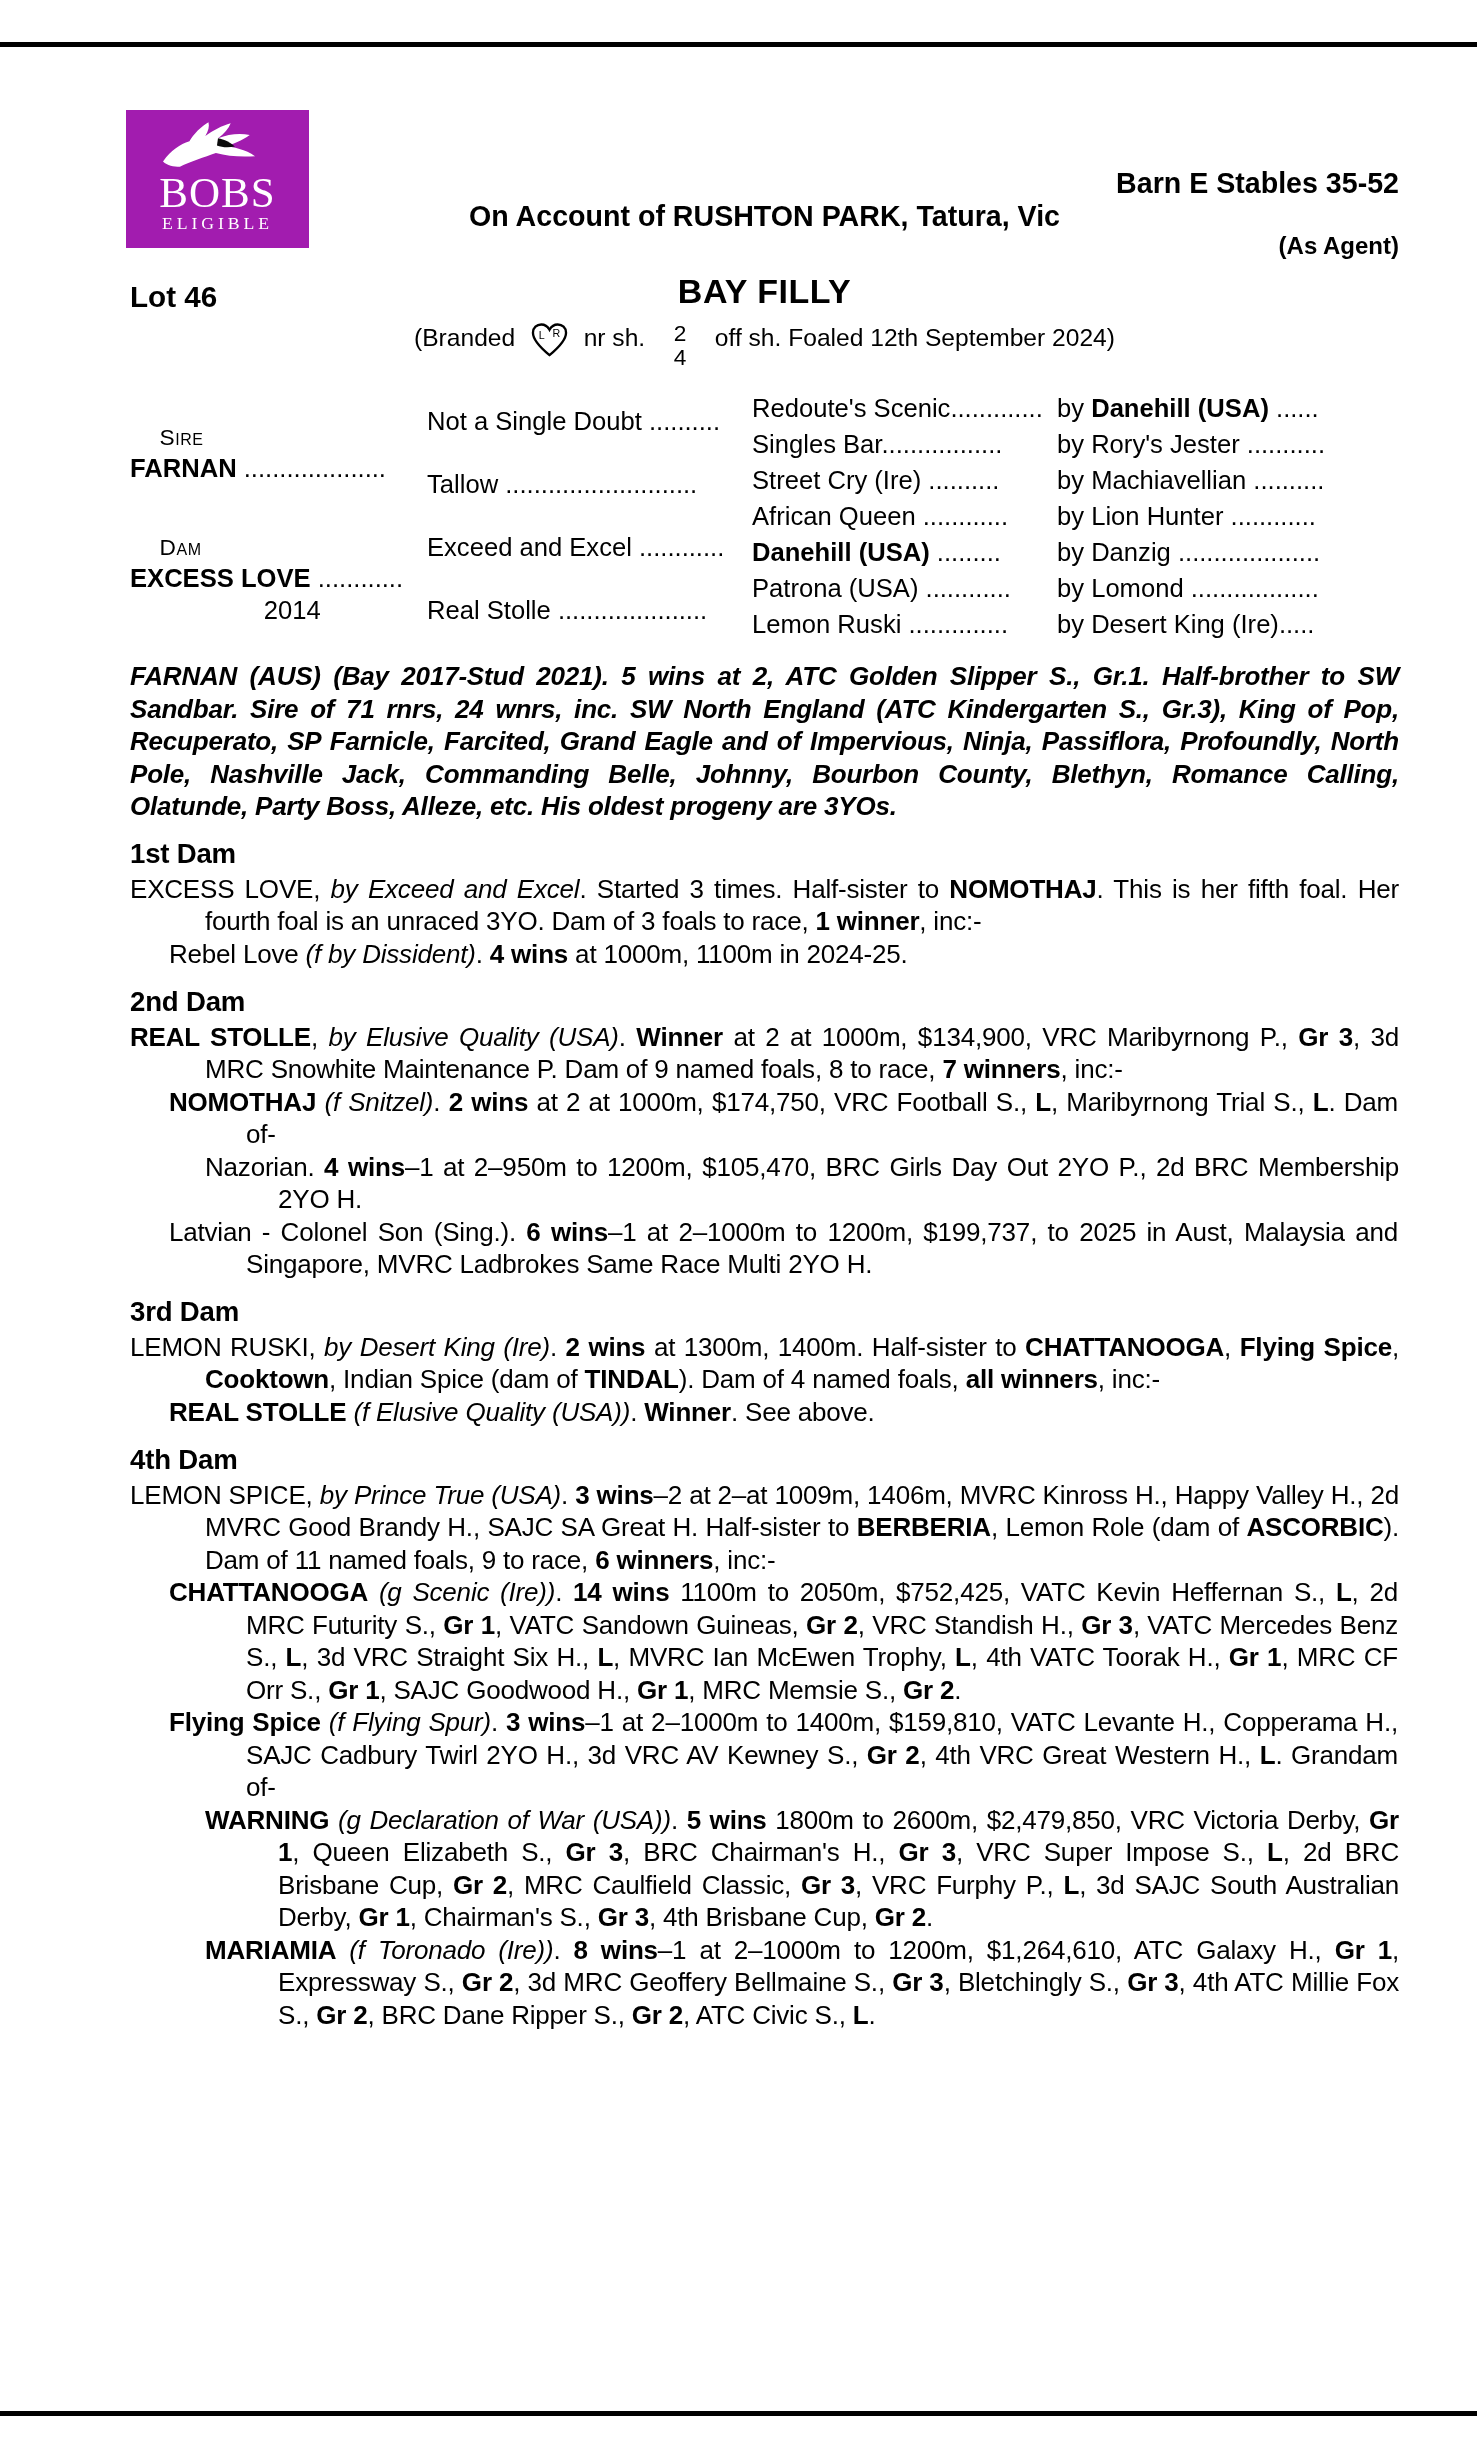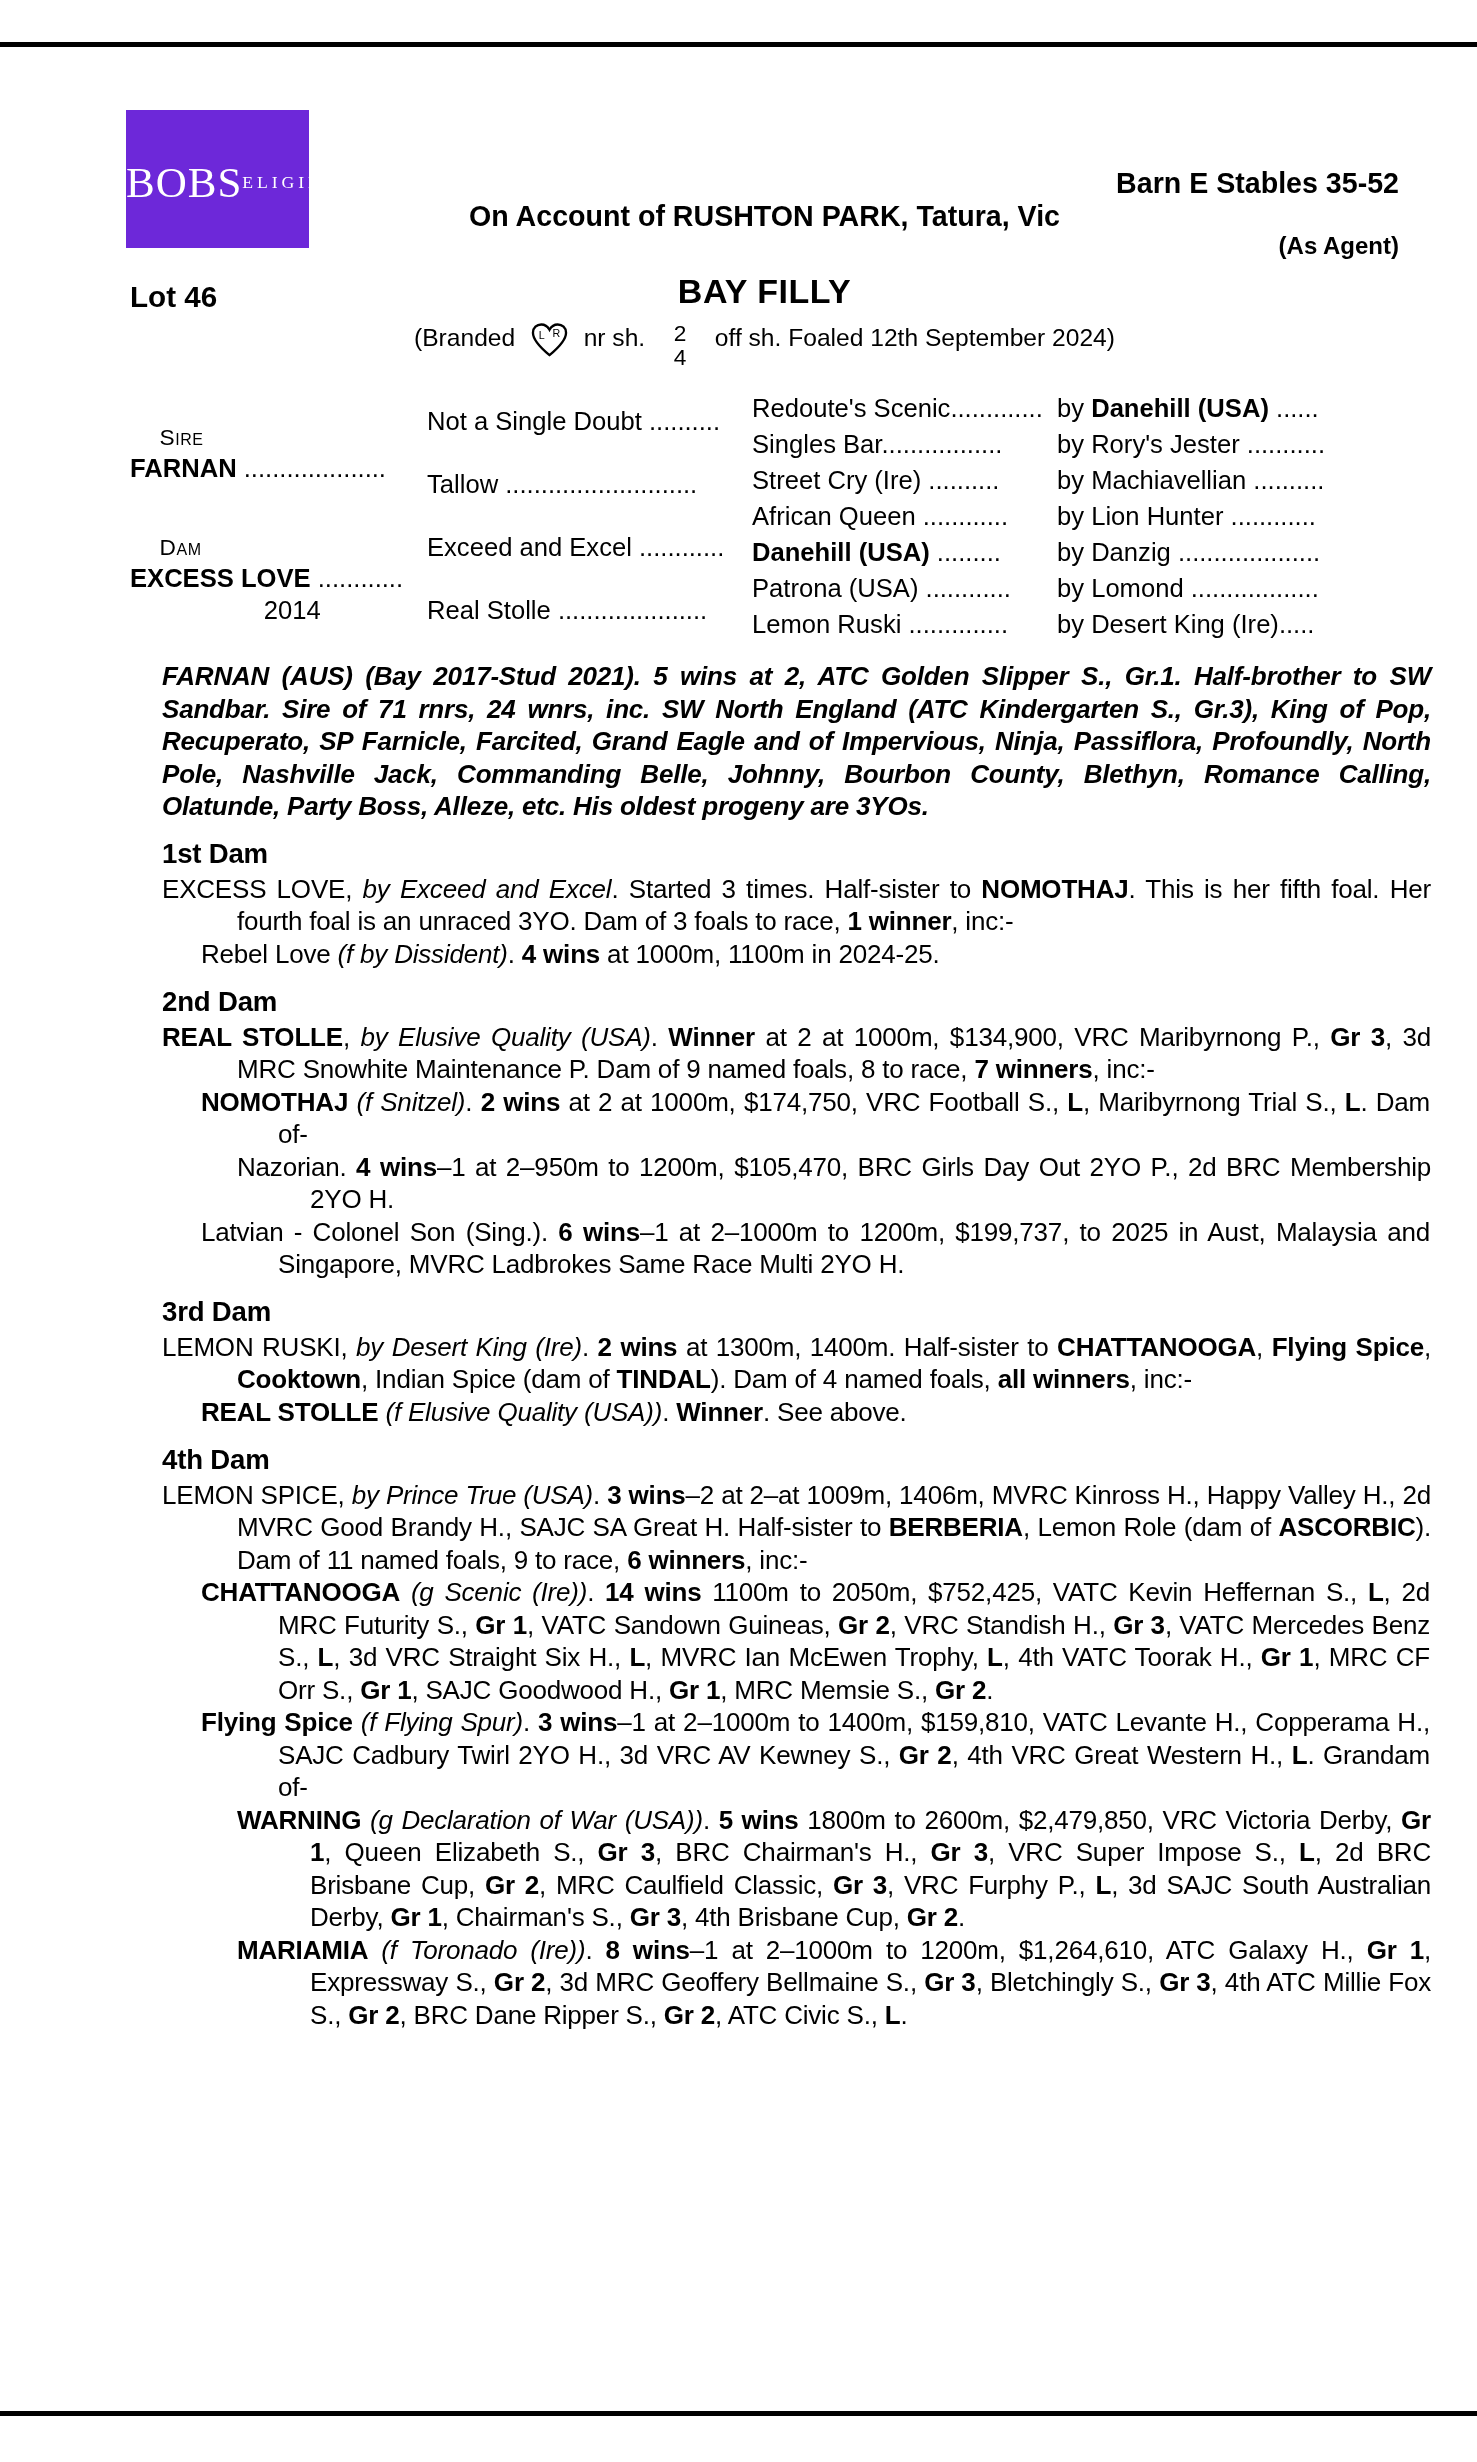--- a/index.html
+++ b/index.html
@@ -3,22 +3,22 @@
 <meta charset="utf-8">
 <style>
   html,body{margin:0;padding:0;background:#fff;}
   .page{position:relative;width:1478px;height:2463px;background:#ffffff;color:#000;
         font-family:"Liberation Sans",sans-serif;overflow:hidden;}
   .rule{position:absolute;left:0;width:100%;height:4.9px;background:#000;}
   .rule-top{top:42px;}
   .rule-bottom{top:2411px;}
 
   
-  .logo{position:absolute;left:126px;top:110px;width:183px;height:138px;background:#6d28d9;
-        display:flex;flex-direction:row;align-items:center;padding-top:7px;box-sizing:border-box;}
+  .logo{position:absolute;left:126px;top:110px;width:183px;height:138px;background:#a21caf;
+        display:flex;flex-direction:column;align-items:center;padding-top:7px;box-sizing:border-box;}
   .logo-horse{width:146px;height:55px;display:block;}
   .logo-bobs{font-family:"Liberation Serif",serif;color:#fff;font-size:43px;line-height:41px;letter-spacing:1px;}
   .logo-elig{font-family:"Liberation Serif",serif;color:#fff;font-size:17.7px;line-height:21.7px;letter-spacing:3.9px;}
 
   .header-zone{position:absolute;left:130px;top:0;width:1269px;height:384px;}
   .barn{position:absolute;top:167px;right:0;font-size:28.6px;font-weight:bold;}
   .account{position:absolute;top:200px;left:0;right:0;text-align:center;font-size:28.6px;font-weight:bold;}
   .agent{position:absolute;top:232px;left:0;right:0;text-align:right;font-size:24px;font-weight:bold;}
   .lot{position:absolute;top:280px;left:0;font-size:29.6px;font-weight:bold;}
   .title{position:absolute;top:272px;left:0;right:0;text-align:center;font-size:34px;font-weight:bold;letter-spacing:0.5px;}
@@ -37,21 +37,21 @@
   .genyear{padding-left:27.6px;text-align:center;}
   .ped-col2{width:325px;display:flex;flex-direction:column;}
   .ped-col2 .cell{flex:1;display:flex;align-items:center;white-space:nowrap;overflow:hidden;}
   .ped-col3{flex:1;display:flex;flex-direction:column;}
   .ped-col3 .prow{flex:1;display:flex;align-items:center;white-space:nowrap;}
   .g3n{width:305px;overflow:hidden;flex:none;}
   .g3b{flex:1;overflow:hidden;}
 
   
   .flow{position:absolute;left:130px;top:660px;width:1269px;font-size:26px;line-height:32.5px;
-        text-align:justify;letter-spacing:-0.2px;margin-left:32px;}
+        text-align:justify;letter-spacing:-0.2px;}
   .sire-para{margin:0 0 7.9px 0;font-weight:bold;font-style:italic;}
   .damhead{font-size:27.6px;font-weight:bold;margin:15.8px 0 2px 0;text-align:left;}
   .entry{margin:0;}
   .lvl1{padding-left:75px;text-indent:-75px;}
   .lvl2{margin-left:39px;padding-left:77px;text-indent:-77px;width:1229px;box-sizing:border-box;}
   .lvl3{margin-left:75px;padding-left:73px;text-indent:-73px;width:1194px;box-sizing:border-box;}
   .b{font-weight:bold;}
   .i{font-style:italic;}
 </style>
 </head>

